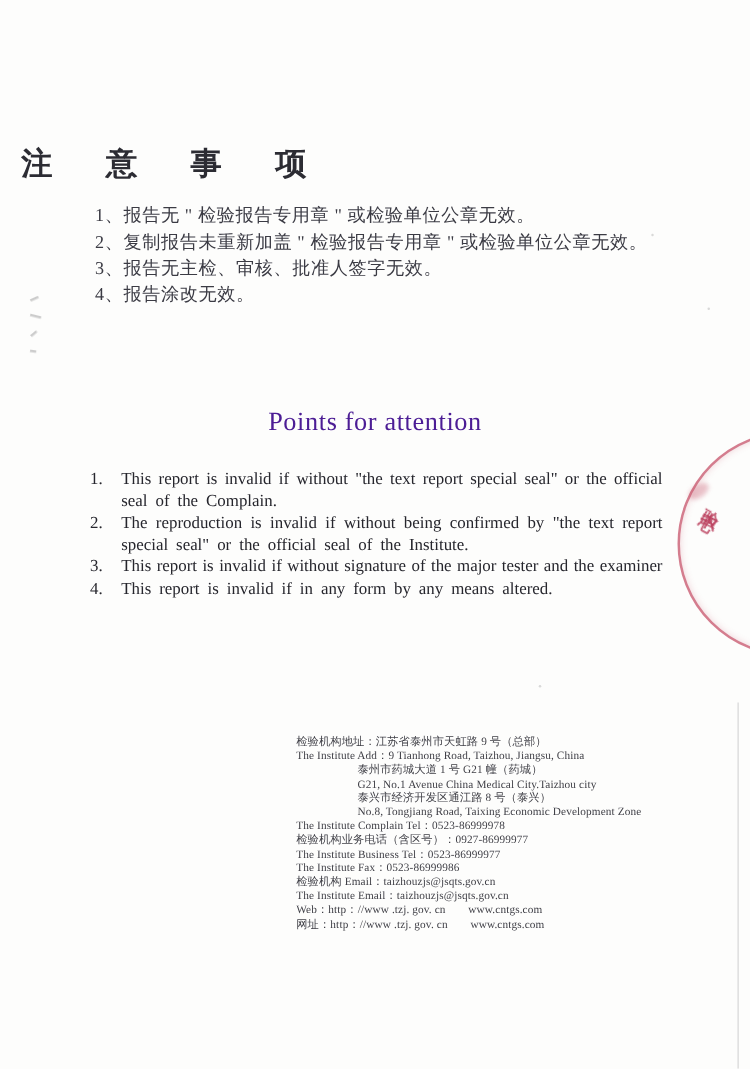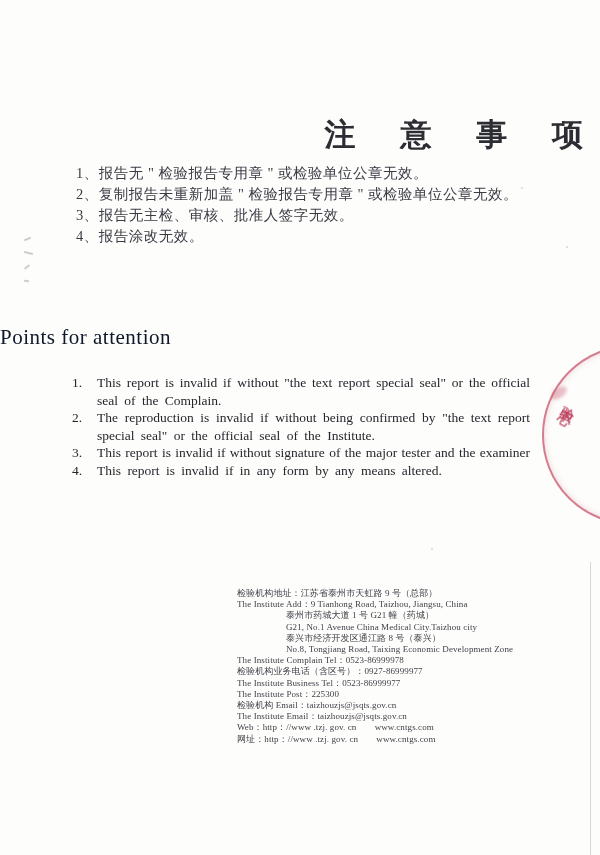--- a/index.html
+++ b/index.html
@@ -9,43 +9,43 @@
     position:relative;
     overflow:hidden;
     font-family:"Liberation Serif","DejaVu Serif",serif;
     color:#35353d;
   }
   .page{position:absolute;inset:0;}
 
   
   .notice-title{
     position:absolute;top:114px;left:0;width:100%;
-    text-align:right;
+    text-align:left;
     font-family:"DejaVu Sans","Liberation Sans",sans-serif;
     font-weight:bold;
-    font-size:31px;
+    font-size:25px;
     letter-spacing:17px;
     text-indent:17px; 
     color:#2c2c33;
   }
 
   
   .cn-list{
     position:absolute;left:76px;top:163px;width:480px;
     font-size:14.5px;line-height:21px;
     color:#3b3b44;
     letter-spacing:0.5px;
   }
 
   
   .en-heading{
     position:absolute;top:325px;left:0;width:100%;
-    text-align:left;
+    text-align:center;
     font-size:21px;
-    color:#0f172a;
+    color:#4c1d95;
     letter-spacing:0.5px;
   }
 
   
   .en-list{
     position:absolute;left:72px;top:374px;width:458px;
     font-size:13.5px;line-height:17.6px;
     color:#26262d;
   }
   .en-item{position:relative;padding-left:25px;}
@@ -155,21 +155,21 @@
   <div class="footer">
       <div class="fline">检验机构地址：江苏省泰州市天虹路 9 号（总部）</div>
       <div class="fline">The Institute Add：9 Tianhong Road, Taizhou, Jiangsu, China</div>
       <div class="fline indent">泰州市药城大道 1 号 G21 幢（药城）</div>
       <div class="fline indent">G21, No.1 Avenue China Medical City.Taizhou city</div>
       <div class="fline indent">泰兴市经济开发区通江路 8 号（泰兴）</div>
       <div class="fline indent">No.8, Tongjiang Road, Taixing Economic Development Zone</div>
       <div class="fline">The Institute Complain Tel：0523-86999978</div>
       <div class="fline">检验机构业务电话（含区号）：0927-86999977</div>
       <div class="fline">The Institute Business Tel：0523-86999977</div>
-      <div class="fline">The Institute Post：225300</div>
+      <div class="fline">The Institute Fax：0523-86999986</div>
       <div class="fline">检验机构 Email：taizhouzjs@jsqts.gov.cn</div>
       <div class="fline">The Institute Email：taizhouzjs@jsqts.gov.cn</div>
       <div class="fline">Web：http：//www .tzj. gov. cn　　www.cntgs.com</div>
       <div class="fline">网址：http：//www .tzj. gov. cn　　www.cntgs.com</div>
     </div>
 
   <div class="seal"></div>
   <div class="seal-smudge"></div>
   <div class="seal-text">验中心</div>
 

